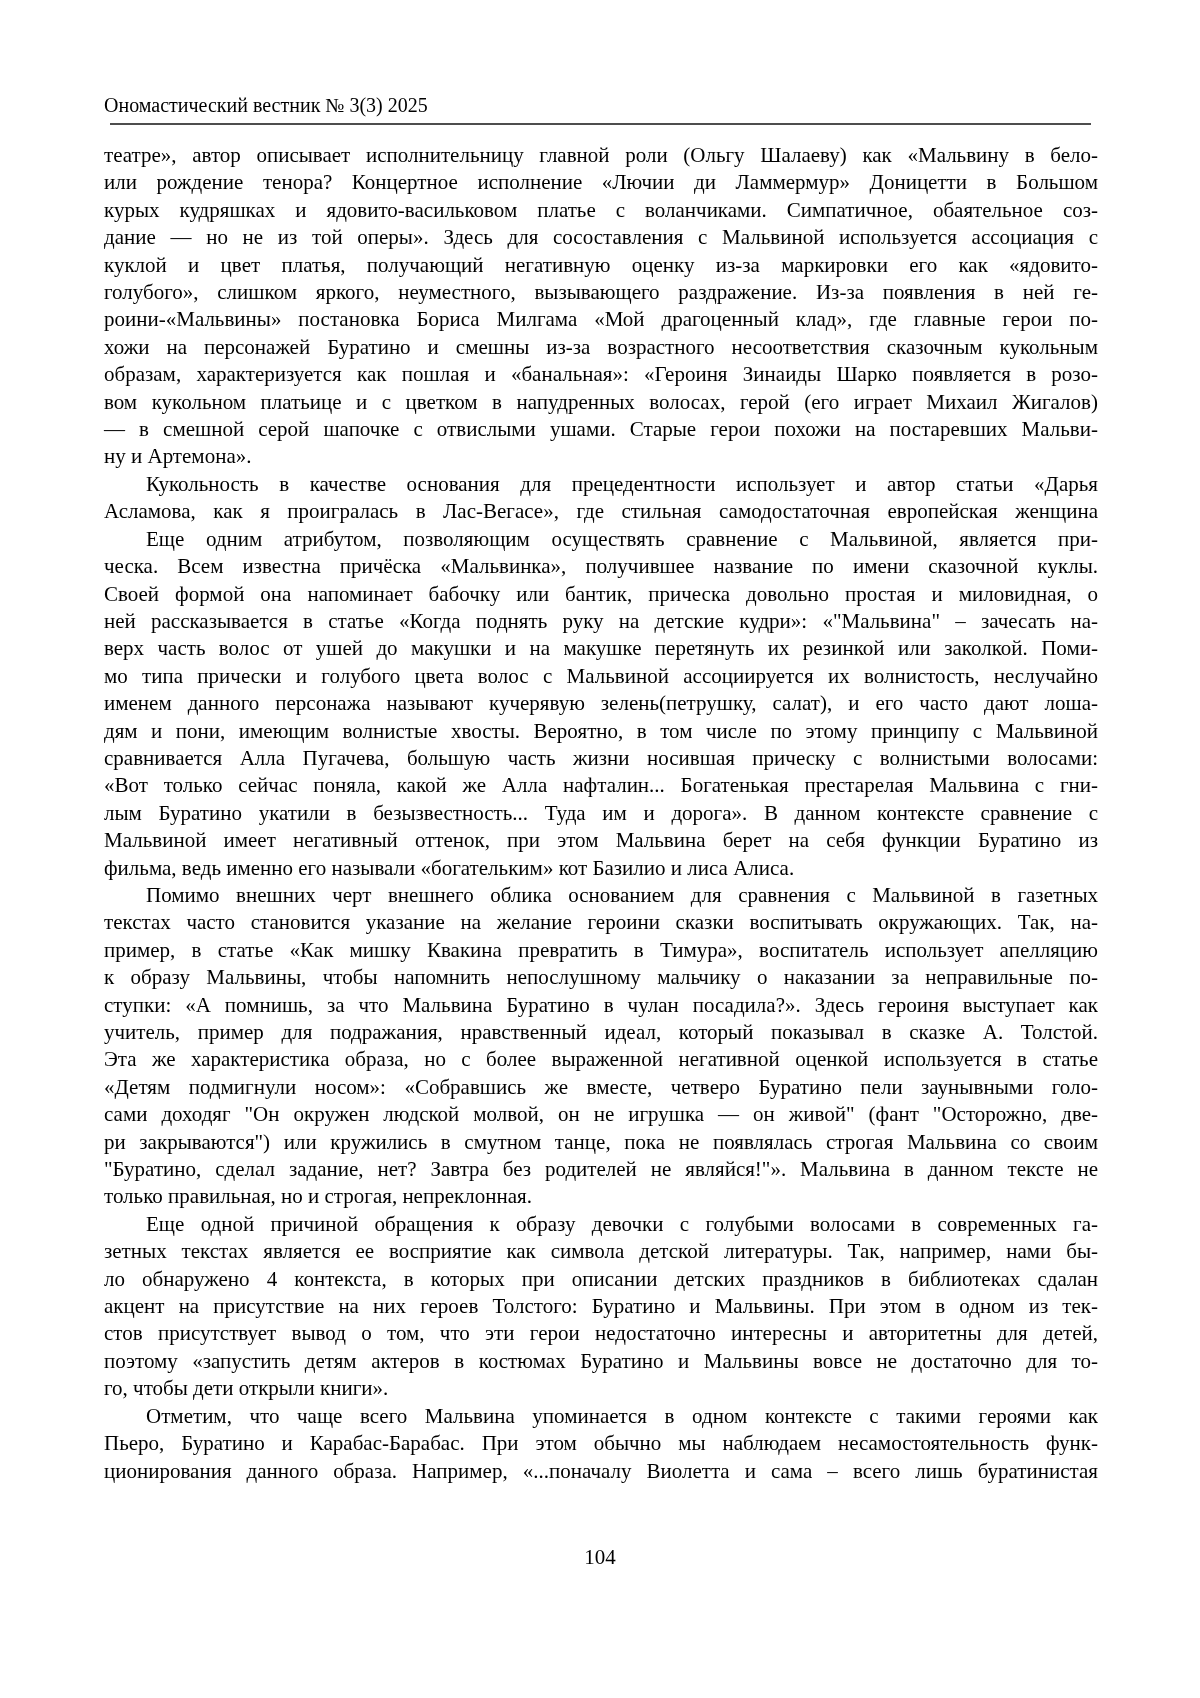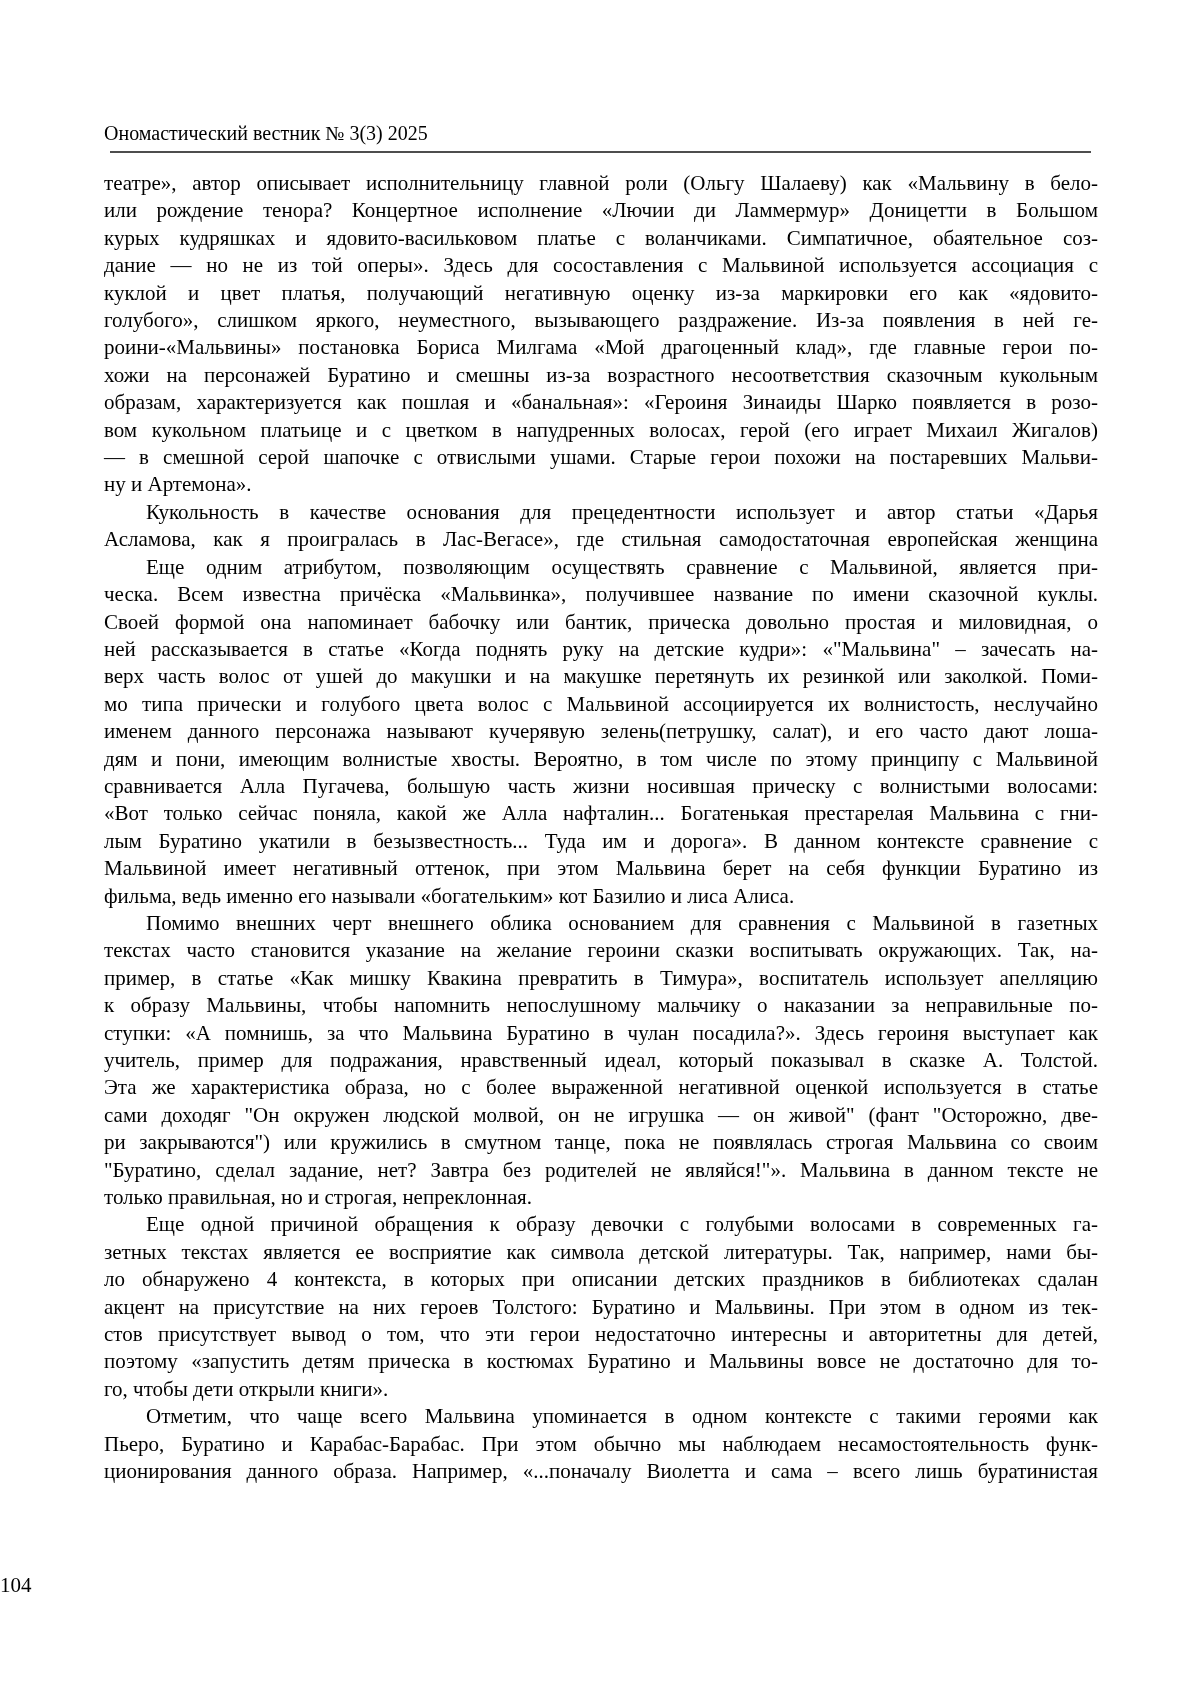--- a/index.html
+++ b/index.html
@@ -5,21 +5,21 @@
   html, body { margin: 0; padding: 0; }
   body {
     width: 1200px;
     height: 1698px;
     background: #ffffff;
     color: #000000;
     font-family: "Liberation Serif", serif;
     position: relative;
     overflow: hidden;
   }
-  .page { position: absolute; inset: 0; margin-top: 28px; }
+  .page { position: absolute; inset: 0; }
   .header {
     position: absolute;
     left: 104px;
     top: 93px;
     width: 994px;
     font-size: 20px;
     line-height: 24px;
     text-align: left;
   }
   .rule {
@@ -46,21 +46,21 @@
     text-align: justify;
     text-align-last: justify;
   }
   .line.ll { text-align-last: left; }
   .line.ind { text-indent: 42px; }
   .footer {
     position: absolute;
     left: 0;
     top: 1544px;
     width: 1200px;
-    text-align: left;
+    text-align: center;
     font-size: 21px;
     line-height: 27px;
   }
 </style>
 </head>
 <body>
 
 <div class="page">
   <div class="header">
     <span>Ономастический вестник № 3(3) 2025</span>
@@ -101,32 +101,33 @@
         <div class="line ll">фильма, ведь именно его называли «богательким» кот Базилио и лиса Алиса.</div>
       </div>
       <div class="para">
         <div class="line ind">Помимо внешних черт внешнего облика основанием для сравнения с Мальвиной в газетных</div>
         <div class="line">текстах часто становится указание на желание героини сказки воспитывать окружающих. Так, на-</div>
         <div class="line">пример, в статье «Как мишку Квакина превратить в Тимура», воспитатель использует апелляцию</div>
         <div class="line">к образу Мальвины, чтобы напомнить непослушному мальчику о наказании за неправильные по-</div>
         <div class="line">ступки: «А помнишь, за что Мальвина Буратино в чулан посадила?». Здесь героиня выступает как</div>
         <div class="line">учитель, пример для подражания, нравственный идеал, который показывал в сказке А. Толстой.</div>
         <div class="line">Эта же характеристика образа, но с более выраженной негативной оценкой используется в статье</div>
+        <div class="line">«Детям подмигнули носом»: «Собравшись же вместе, четверо Буратино пели заунывными голо-</div>
         <div class="line">сами доходяг "Он окружен людской молвой, он не игрушка — он живой" (фант "Осторожно, две-</div>
         <div class="line">ри закрываются") или кружились в смутном танце, пока не появлялась строгая Мальвина со своим</div>
         <div class="line">"Буратино, сделал задание, нет? Завтра без родителей не являйся!"». Мальвина в данном тексте не</div>
         <div class="line ll">только правильная, но и строгая, непреклонная.</div>
       </div>
       <div class="para">
         <div class="line ind">Еще одной причиной обращения к образу девочки с голубыми волосами в современных га-</div>
         <div class="line">зетных текстах является ее восприятие как символа детской литературы. Так, например, нами бы-</div>
         <div class="line">ло обнаружено 4 контекста, в которых при описании детских праздников в библиотеках сдалан</div>
         <div class="line">акцент на присутствие на них героев Толстого: Буратино и Мальвины. При этом в одном из тек-</div>
         <div class="line">стов присутствует вывод о том, что эти герои недостаточно интересны и авторитетны для детей,</div>
-        <div class="line">поэтому «запустить детям прическа в костюмах Буратино и Мальвины вовсе не достаточно для то-</div>
+        <div class="line">поэтому «запустить детям актеров в костюмах Буратино и Мальвины вовсе не достаточно для то-</div>
         <div class="line ll">го, чтобы дети открыли книги».</div>
       </div>
       <div class="para">
         <div class="line ind">Отметим, что чаще всего Мальвина упоминается в одном контексте с такими героями как</div>
         <div class="line">Пьеро, Буратино и Карабас-Барабас. При этом обычно мы наблюдаем несамостоятельность функ-</div>
         <div class="line">ционирования данного образа. Например, «...поначалу Виолетта и сама – всего лишь буратинистая</div>
       </div>
     </main>
   <div class="footer">
     <span>104</span>

